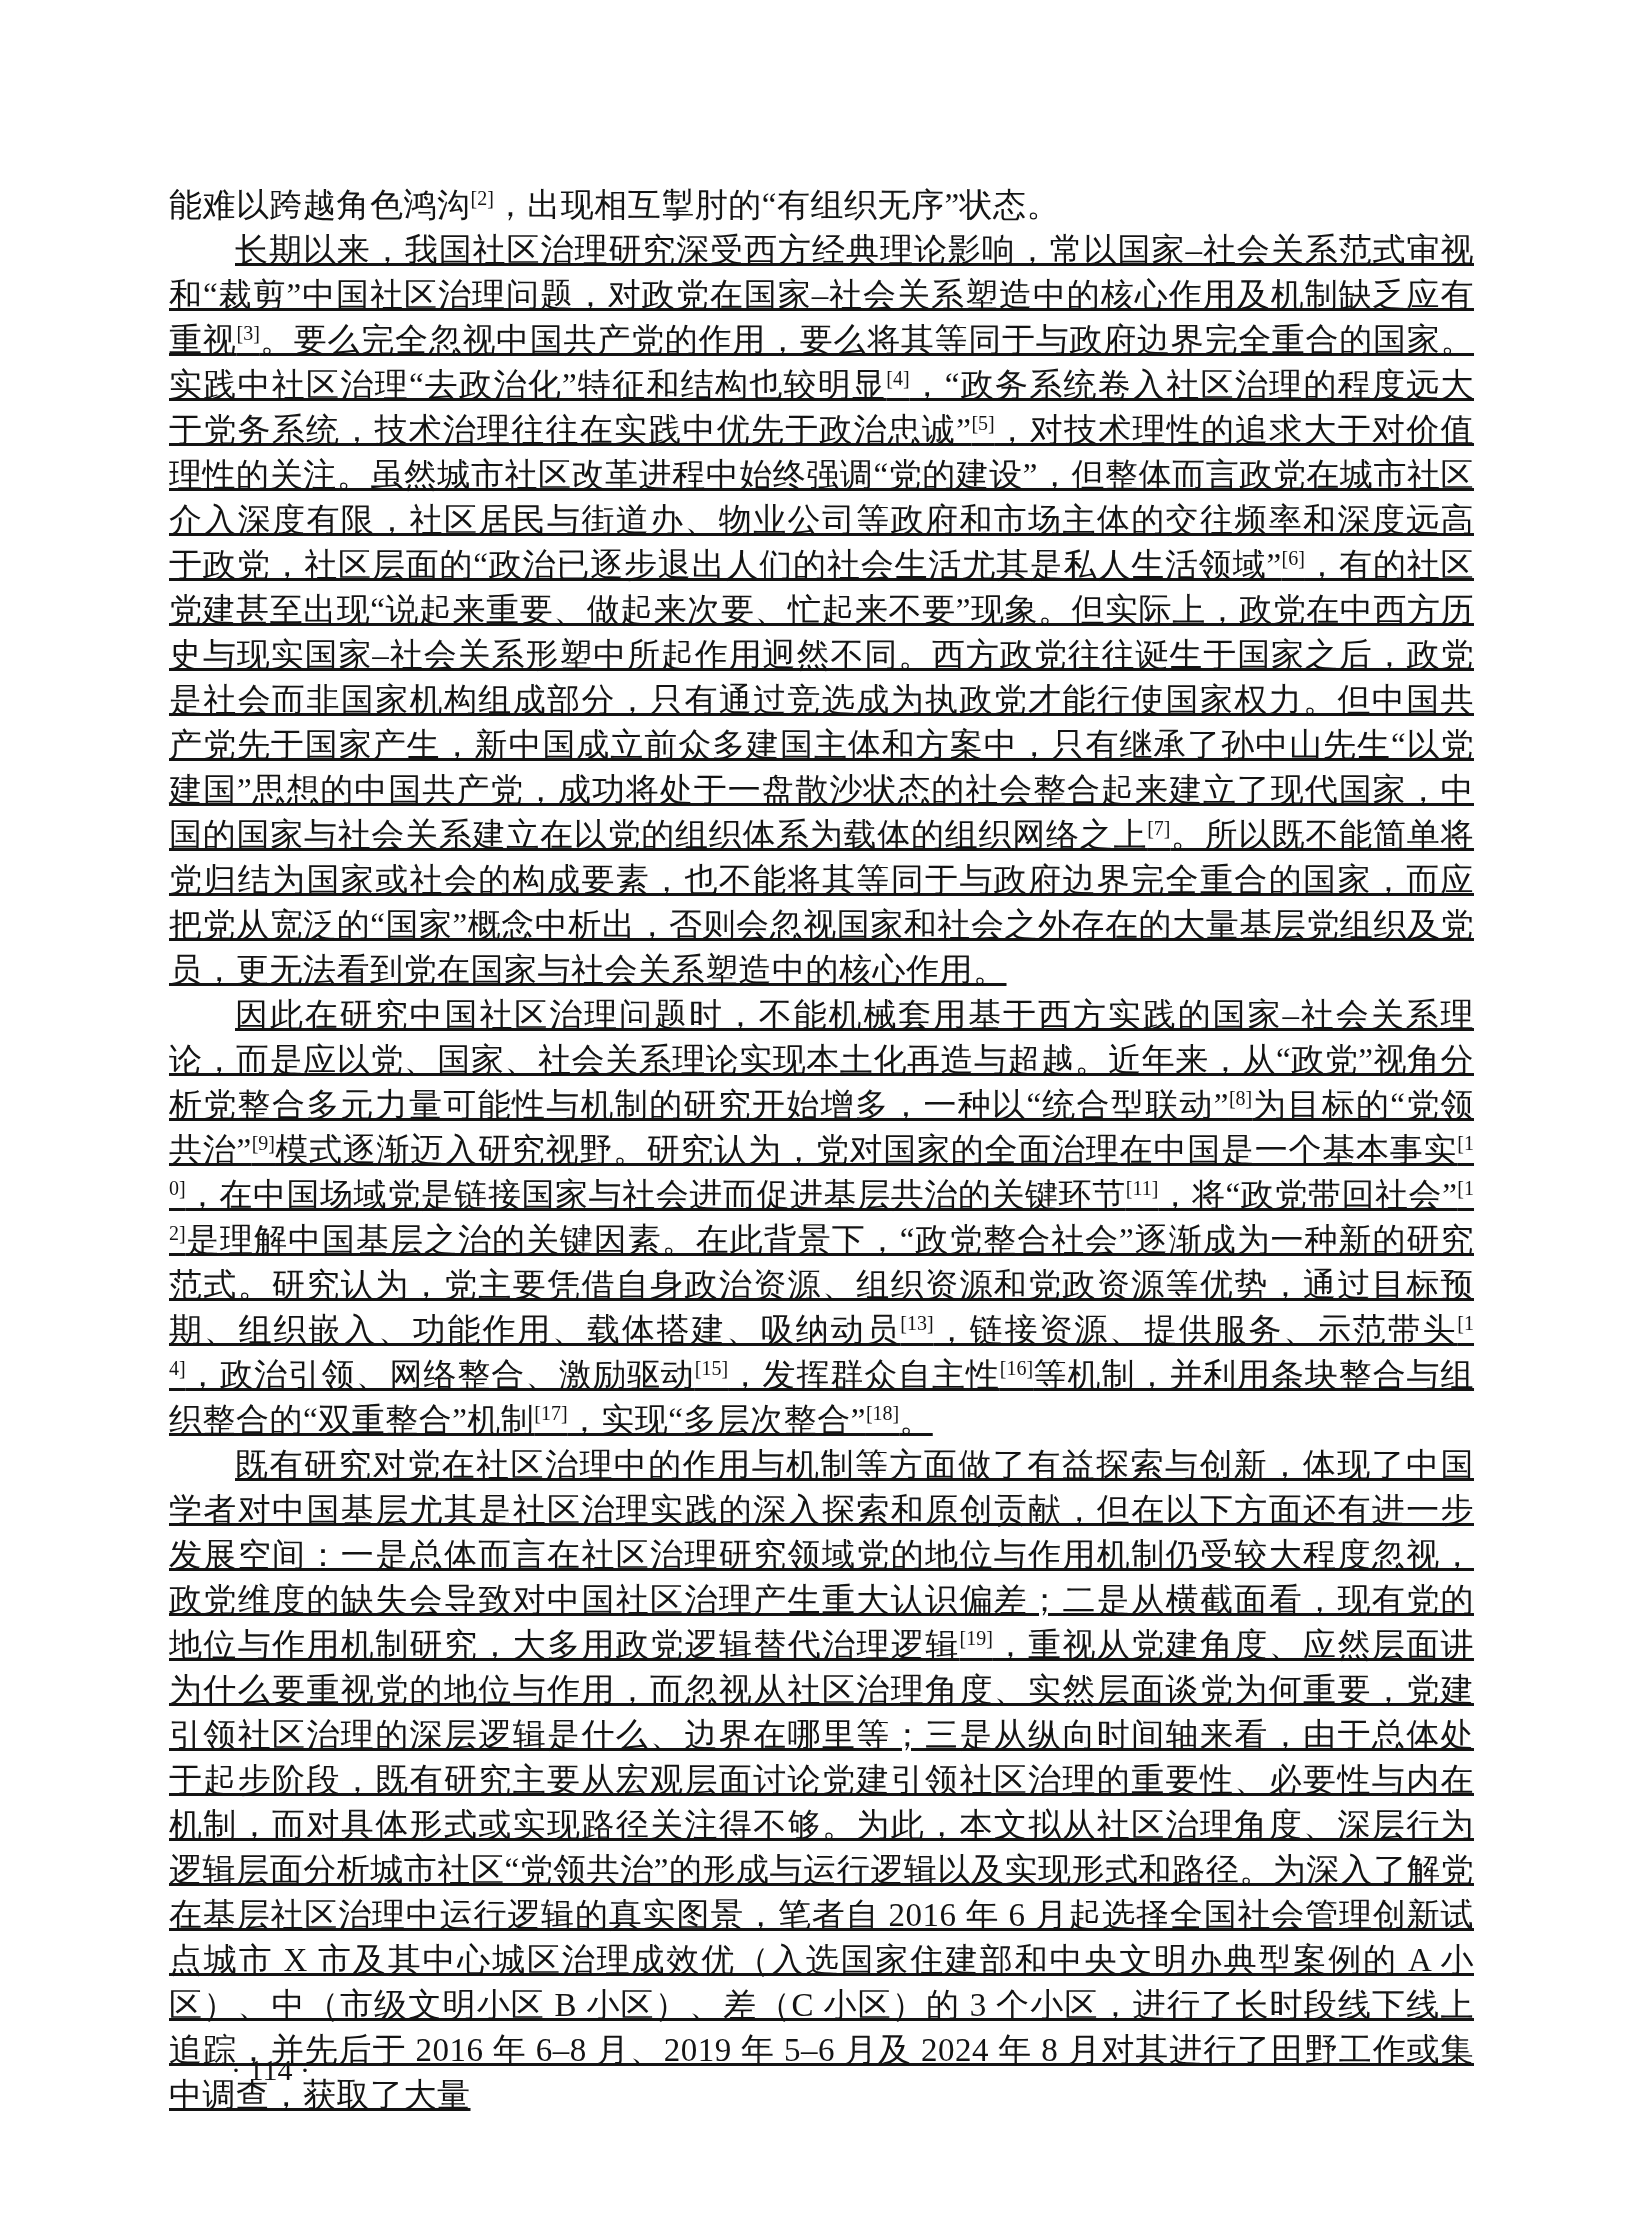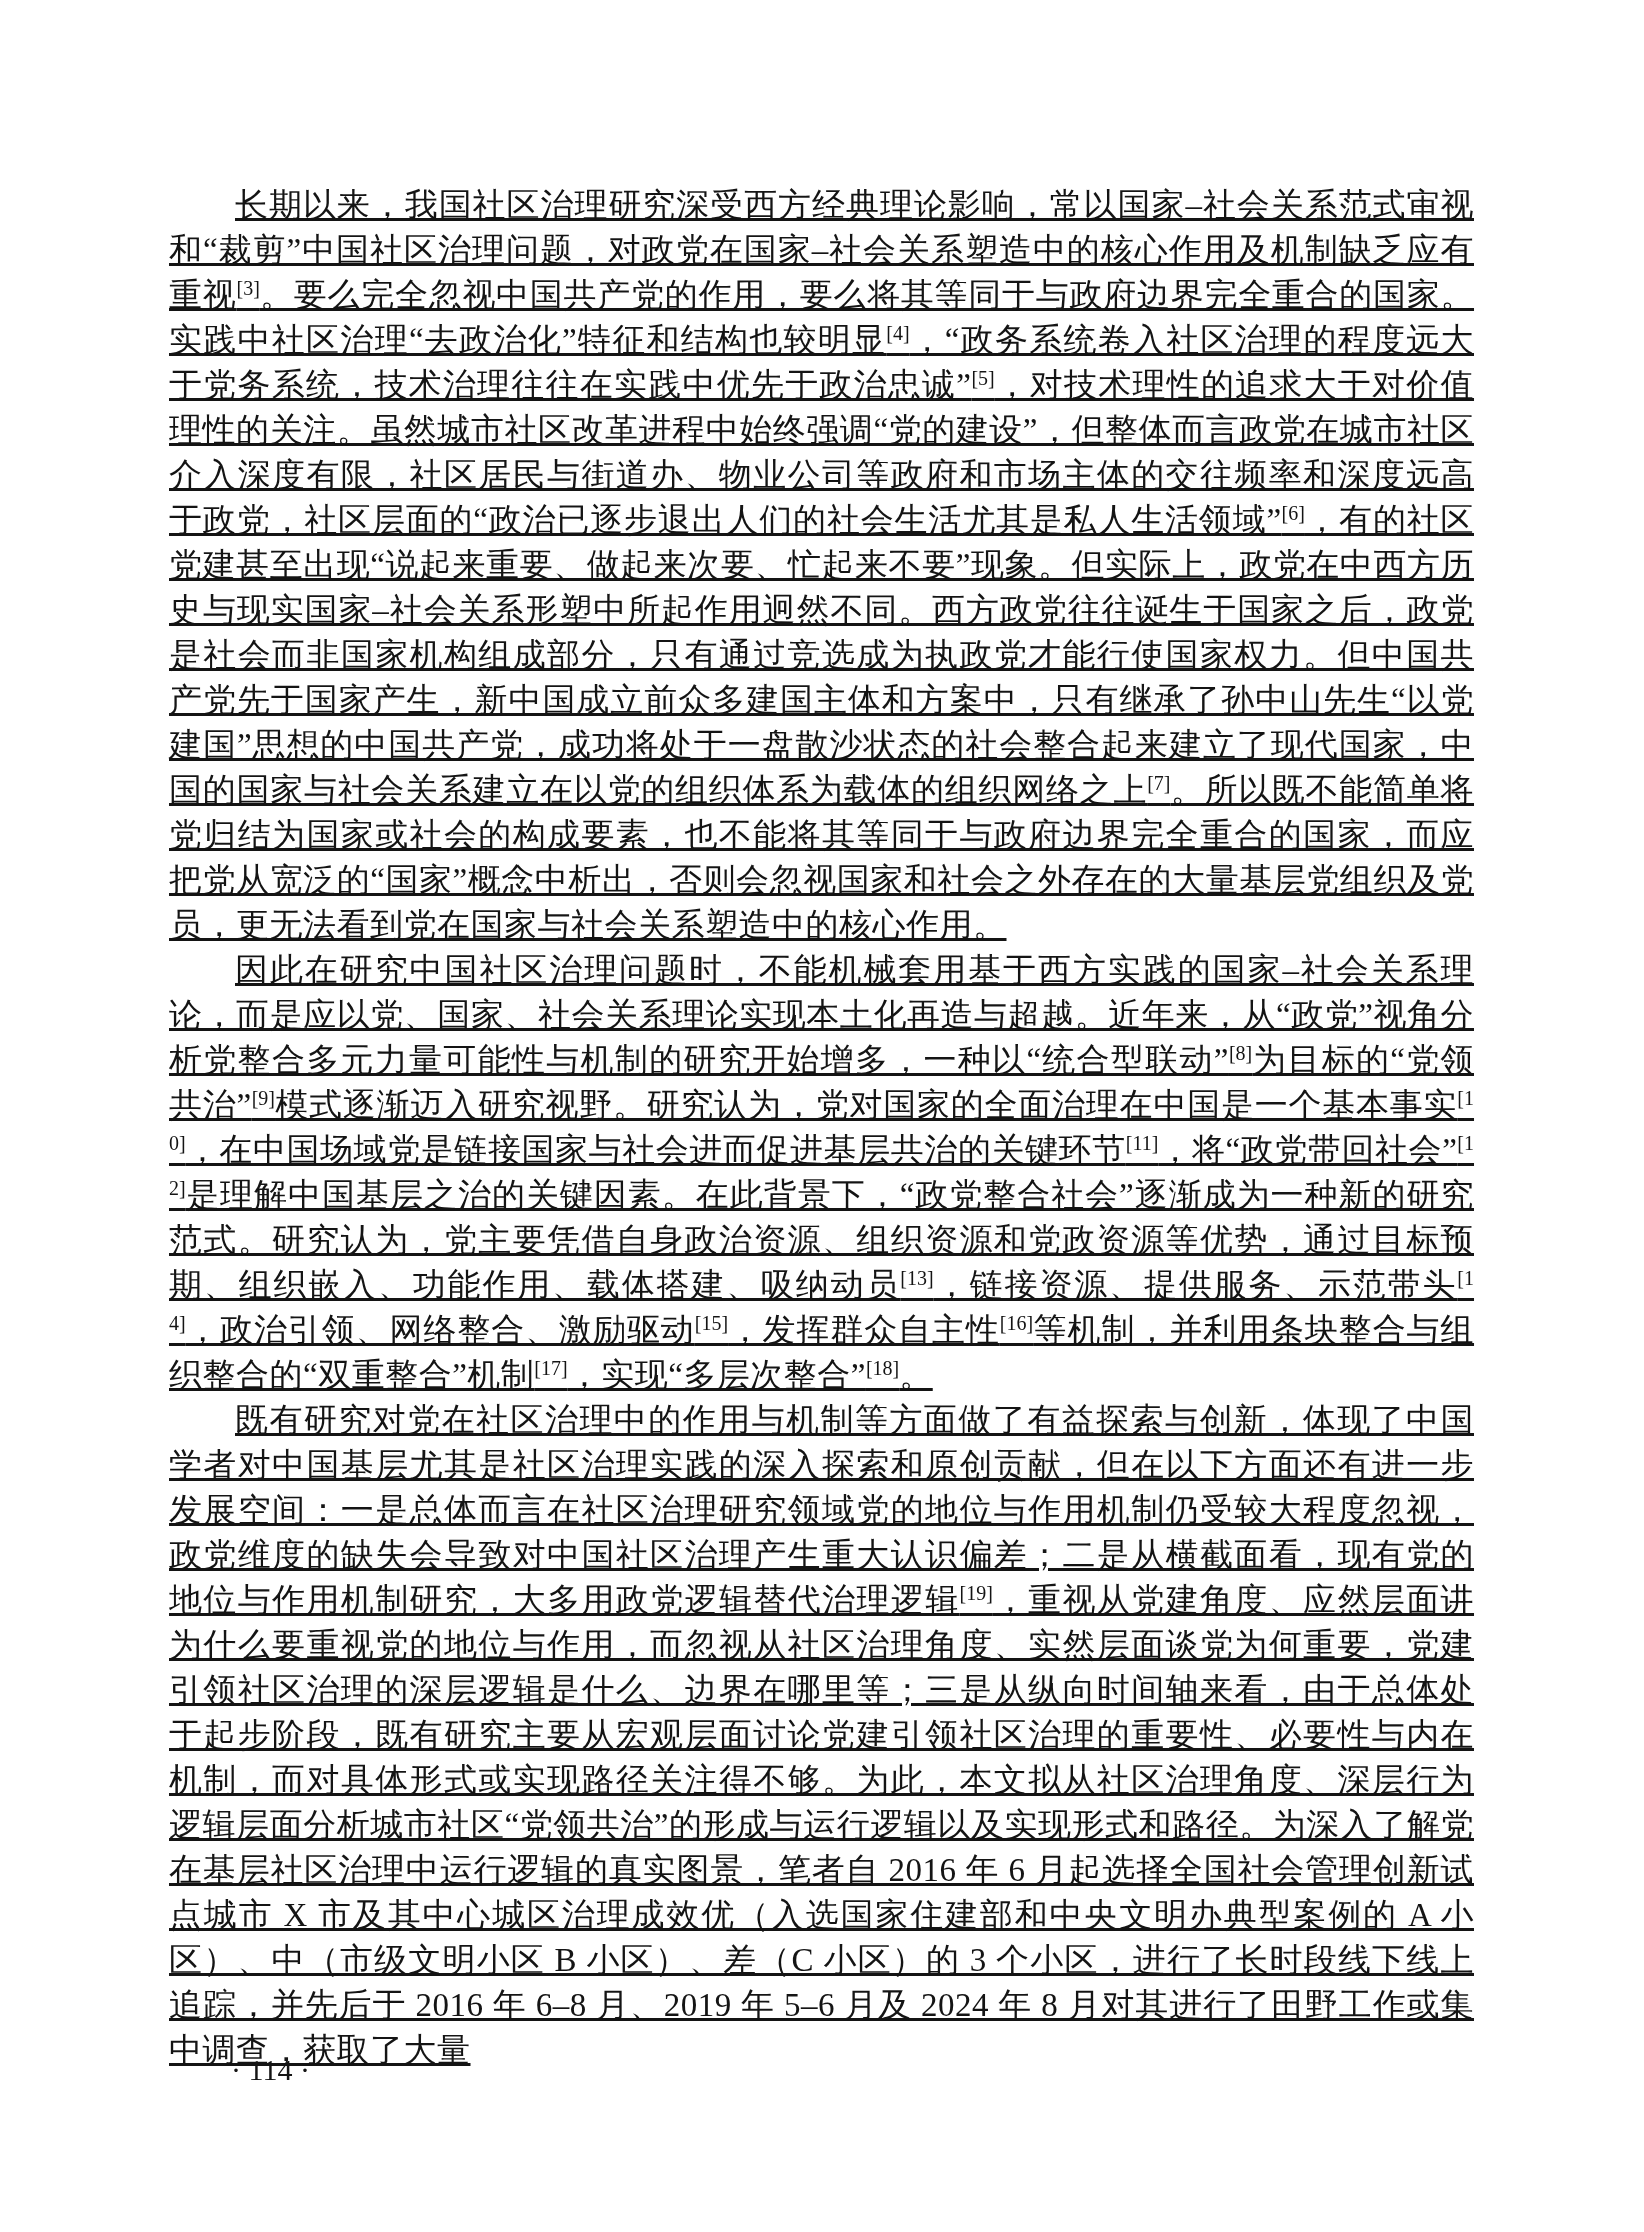--- a/index.html
+++ b/index.html
@@ -51,20 +51,21 @@
     line-height: 36px;
     color: #141414;
     margin-left: 40px;
   }
 </style>
 </head>
 <body>
 
 <div class="page">
   <div class="text-block">
+      <p class="para">能难以跨越角色鸿沟<sup>[2]</sup>，出现相互掣肘的“有组织无序”状态。</p>
       <p class="para indent">长期以来，我国社区治理研究深受西方经典理论影响，常以国家–社会关系范式审视和“裁剪”中国社区治理问题，对政党在国家–社会关系塑造中的核心作用及机制缺乏应有重视<sup>[3]</sup>。要么完全忽视中国共产党的作用，要么将其等同于与政府边界完全重合的国家。实践中社区治理“去政治化”特征和结构也较明显<sup>[4]</sup>，“政务系统卷入社区治理的程度远大于党务系统，技术治理往往在实践中优先于政治忠诚”<sup>[5]</sup>，对技术理性的追求大于对价值理性的关注。虽然城市社区改革进程中始终强调“党的建设”，但整体而言政党在城市社区介入深度有限，社区居民与街道办、物业公司等政府和市场主体的交往频率和深度远高于政党，社区层面的“政治已逐步退出人们的社会生活尤其是私人生活领域”<sup>[6]</sup>，有的社区党建甚至出现“说起来重要、做起来次要、忙起来不要”现象。但实际上，政党在中西方历史与现实国家–社会关系形塑中所起作用迥然不同。西方政党往往诞生于国家之后，政党是社会而非国家机构组成部分，只有通过竞选成为执政党才能行使国家权力。但中国共产党先于国家产生，新中国成立前众多建国主体和方案中，只有继承了孙中山先生“以党建国”思想的中国共产党，成功将处于一盘散沙状态的社会整合起来建立了现代国家，中国的国家与社会关系建立在以党的组织体系为载体的组织网络之上<sup>[7]</sup>。所以既不能简单将党归结为国家或社会的构成要素，也不能将其等同于与政府边界完全重合的国家，而应把党从宽泛的“国家”概念中析出，否则会忽视国家和社会之外存在的大量基层党组织及党员，更无法看到党在国家与社会关系塑造中的核心作用。</p>
       <p class="para indent">因此在研究中国社区治理问题时，不能机械套用基于西方实践的国家–社会关系理论，而是应以党、国家、社会关系理论实现本土化再造与超越。近年来，从“政党”视角分析党整合多元力量可能性与机制的研究开始增多，一种以“统合型联动”<sup>[8]</sup>为目标的“党领共治”<sup>[9]</sup>模式逐渐迈入研究视野。研究认为，党对国家的全面治理在中国是一个基本事实<sup>[10]</sup>，在中国场域党是链接国家与社会进而促进基层共治的关键环节<sup>[11]</sup>，将“政党带回社会”<sup>[12]</sup>是理解中国基层之治的关键因素。在此背景下，“政党整合社会”逐渐成为一种新的研究范式。研究认为，党主要凭借自身政治资源、组织资源和党政资源等优势，通过目标预期、组织嵌入、功能作用、载体搭建、吸纳动员<sup>[13]</sup>，链接资源、提供服务、示范带头<sup>[14]</sup>，政治引领、网络整合、激励驱动<sup>[15]</sup>，发挥群众自主性<sup>[16]</sup>等机制，并利用条块整合与组织整合的“双重整合”机制<sup>[17]</sup>，实现“多层次整合”<sup>[18]</sup>。</p>
       <p class="para indent">既有研究对党在社区治理中的作用与机制等方面做了有益探索与创新，体现了中国学者对中国基层尤其是社区治理实践的深入探索和原创贡献，但在以下方面还有进一步发展空间：一是总体而言在社区治理研究领域党的地位与作用机制仍受较大程度忽视，政党维度的缺失会导致对中国社区治理产生重大认识偏差；二是从横截面看，现有党的地位与作用机制研究，大多用政党逻辑替代治理逻辑<sup>[19]</sup>，重视从党建角度、应然层面讲为什么要重视党的地位与作用，而忽视从社区治理角度、实然层面谈党为何重要，党建引领社区治理的深层逻辑是什么、边界在哪里等；三是从纵向时间轴来看，由于总体处于起步阶段，既有研究主要从宏观层面讨论党建引领社区治理的重要性、必要性与内在机制，而对具体形式或实现路径关注得不够。为此，本文拟从社区治理角度、深层行为逻辑层面分析城市社区“党领共治”的形成与运行逻辑以及实现形式和路径。为深入了解党在基层社区治理中运行逻辑的真实图景，笔者自 2016 年 6 月起选择全国社会管理创新试点城市 X 市及其中心城区治理成效优（入选国家住建部和中央文明办典型案例的 A 小区）、中（市级文明小区 B 小区）、差（C 小区）的 3 个小区，进行了长时段线下线上追踪，并先后于 2016 年 6–8 月、2019 年 5–6 月及 2024 年 8 月对其进行了田野工作或集中调查，获取了大量</p>
     </div>
   <div class="page-footer">
     <span>· 114 ·</span>
   </div>
 </div>
 
 

